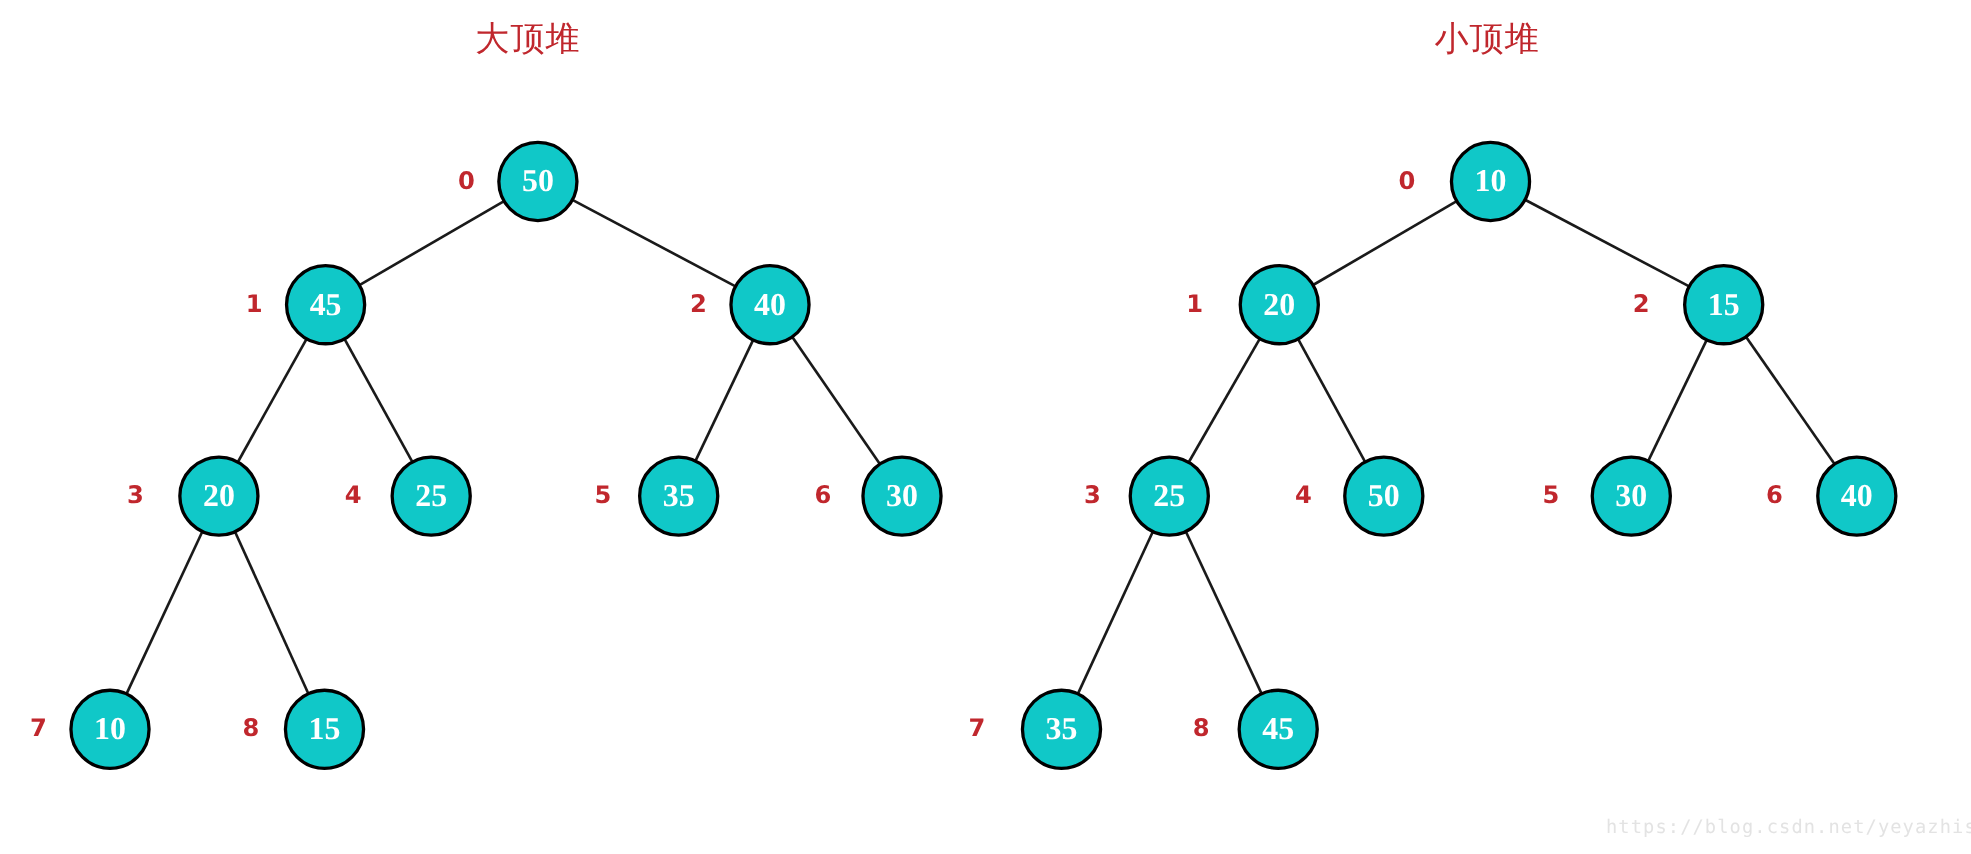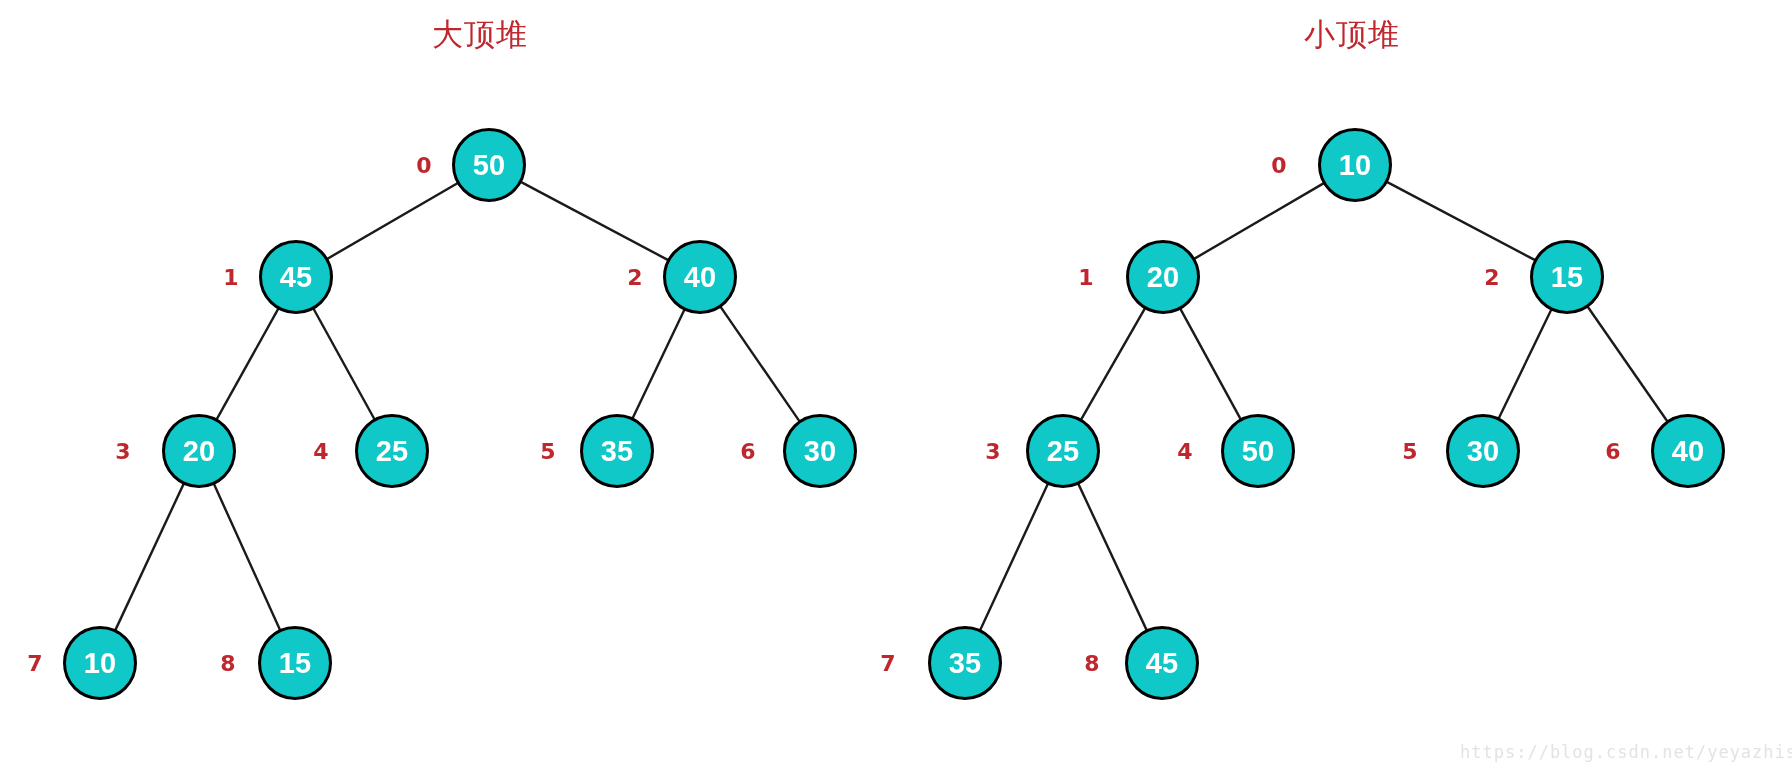--- a/index.html
+++ b/index.html
@@ -43,21 +43,21 @@
     background: #10c8c8;
     border: 3px solid #000000;
     box-sizing: border-box;
     display: flex;
     align-items: center;
     justify-content: center;
     transform: translate(-50%, -50%);
   }
   .node-label {
     color: #ffffff;
-    font-family: Liberation Sans, sans-serif;
+    font-family: Liberation Serif, serif;
     font-size: 29px;
     font-weight: bold;
     line-height: 1;
     user-select: none;
   }
   .index-label {
     position: absolute;
     color: #c0272d;
     font-family: "DejaVu Sans", sans-serif;
     font-size: 22px;

